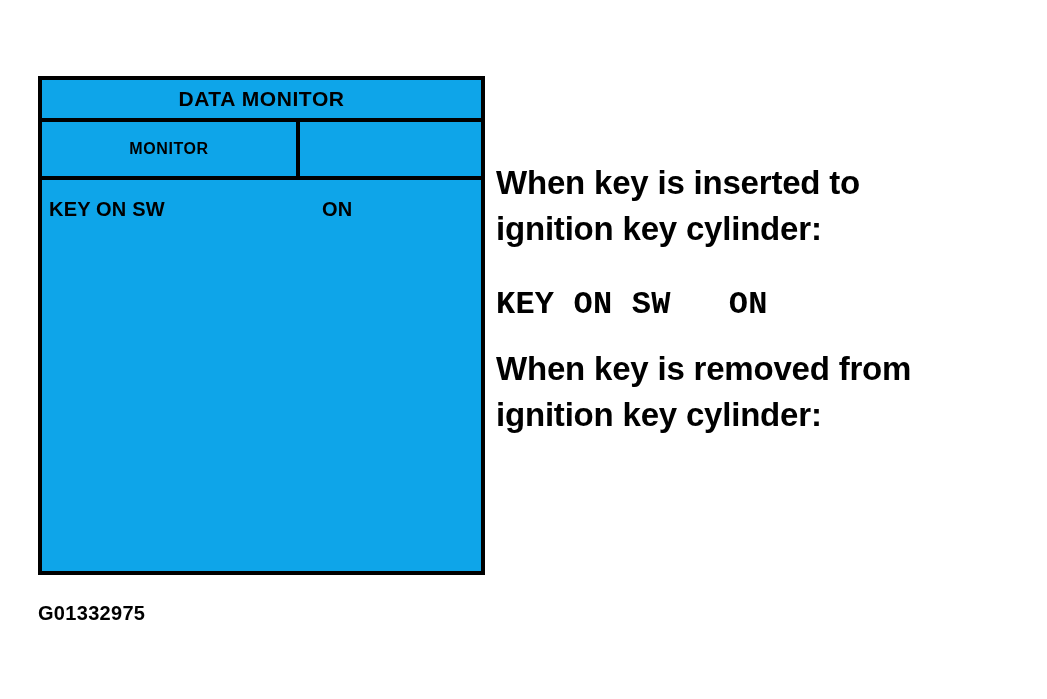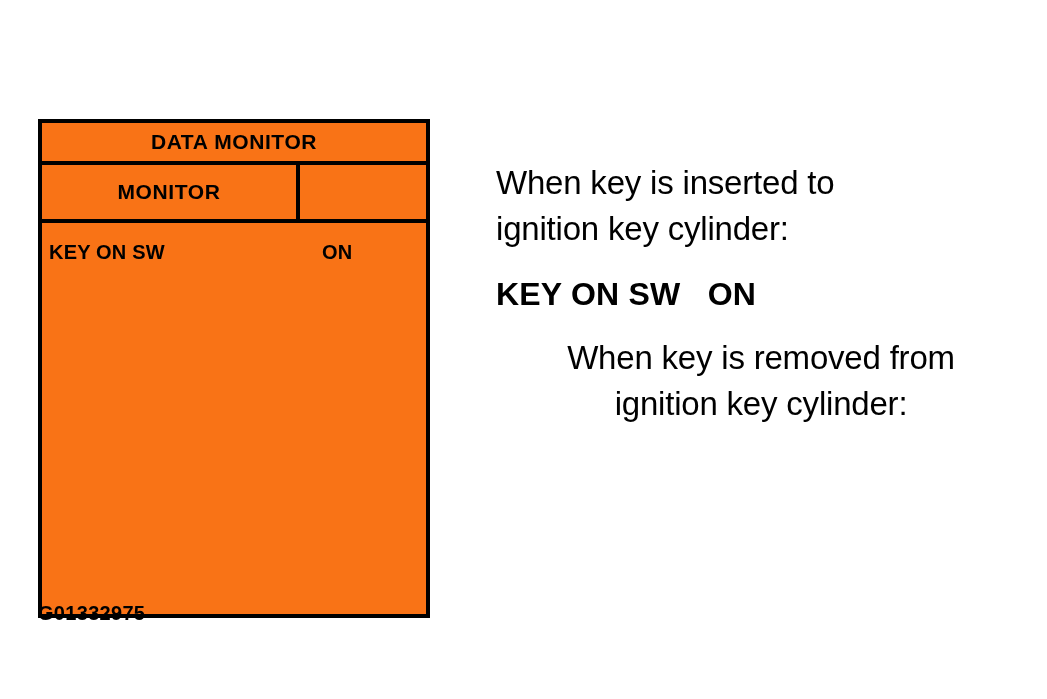--- a/index.html
+++ b/index.html
@@ -19,26 +19,25 @@
     height: 699px;
     background: #ffffff;
     overflow: hidden;
   }
 
   
   .monitor-table {
     position: absolute;
     left: 38px;
     top: 76px;
-    width: 392px;   
+    width: 447px;   
     height: 499px;  
     box-sizing: border-box;
     border: 4px solid #000000;
-    background: #f97316;
-    margin-top: 43px;
+    background: #0ea5e9;
   }
 
   .row-title {
     position: absolute;
     left: 0;
     top: 0;
     right: 0;
     height: 42px;           
     box-sizing: border-box;
     border-bottom: 4px solid #000000;
@@ -65,21 +64,21 @@
   }
   .subhead-left {
     width: 258px;           
     box-sizing: border-box;
     border-right: 4px solid #000000;
     display: flex;
     align-items: center;
     justify-content: center;
   }
   .subhead-left .cell-text {
-    font-size: 21px;
+    font-size: 16px;
     font-weight: bold;
     letter-spacing: 0.6px;
   }
   .subhead-right {
     flex: 1 1 auto;
   }
 
   .row-data {
     position: absolute;
     left: 0;
@@ -133,32 +132,32 @@
   }
   .note-block {
     margin: 0 0 6px 0;
   }
   .note-line {
     display: block;
     white-space: nowrap;
   }
   .note-line.regular {
     font-size: 33px;
-    font-weight: normal;
+    font-weight: bold;
     line-height: 46px;
     letter-spacing: -0.2px;
   }
   .note-line.bold {
     font-size: 32px;
     font-weight: bold;
     line-height: 46px;
     letter-spacing: 0.2px;
   }
-  .note-spacer-top { margin-top: 19px; }
-  .note-spacer-gap { margin-top: 18px; text-align: center; }
+  .note-spacer-top { margin-top: 30px; font-family: Liberation Mono, monospace; }
+  .note-spacer-gap { margin-top: 18px; }
 </style>
 </head>
 <body>
 
 <div id="canvas">
 
   <div class="monitor-table">
 
     <div class="row-title">
       <span class="cell-text">DATA MONITOR</span>

